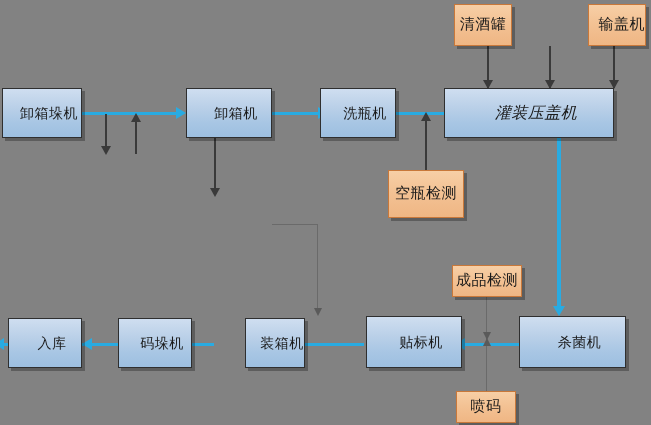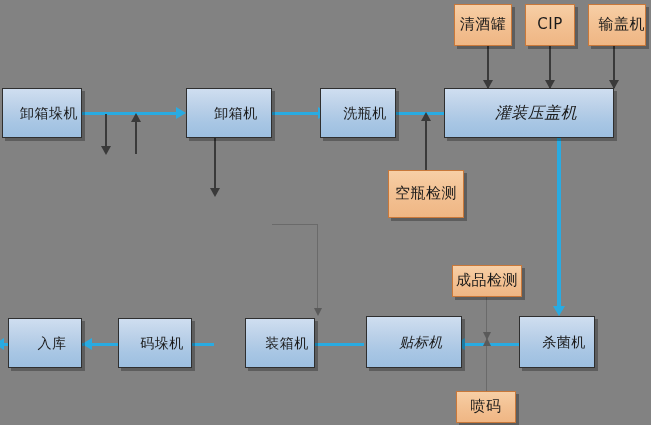--- a/index.html
+++ b/index.html
@@ -130,23 +130,20 @@
   <div class="arw th-u" style="left:483px; top:338px;"></div>
 
   <div class="ln h-th" style="left:272px; top:224px; width:46px;"></div>
   <div class="ln v-th" style="left:317px; top:224px; height:88px;"></div>
   <div class="arw th-d" style="left:314px; top:308px;"></div>
 
   <div class="node orange small" style="left:454px; top:4px; width:58px; height:42px;">
     <span>清酒罐</span>
   </div>
 
-  <div class="node orange small" style="left:525px; top:4px; width:50px; height:42px;">
-    <span>CIP</span>
-  </div>
 
   <div class="node orange small" style="left:588px; top:4px; width:58px; height:42px;justify-content:flex-end;">
     <span>输盖机</span>
   </div>
 
   <div class="node blue" style="left:2px; top:88px; width:80px; height:50px;">
     <span>卸箱垛机</span>
   </div>
 
   <div class="node blue" style="left:186px; top:88px; width:86px; height:50px;">
@@ -164,33 +161,33 @@
 
 
   <div class="node orange small" style="left:388px; top:170px; width:76px; height:48px;">
     <span>空瓶检测</span>
   </div>
 
   <div class="node orange small" style="left:452px; top:265px; width:70px; height:32px;">
     <span>成品检测</span>
   </div>
 
-  <div class="node blue" style="left:519px; top:316px; width:76px; height:52px;text-align:right;">
+  <div class="node blue" style="left:519px; top:316px; width:107px; height:52px;text-align:right;">
     <span>杀菌机</span>
   </div>
 
-  <div class="node blue" style="left:366px; top:316px; width:96px; height:52px;font-style:italic;">
+  <div class="node blue" style="left:366px; top:316px; width:96px; height:52px;">
     <span>贴标机</span>
   </div>
 
   <div class="node orange small" style="left:456px; top:391px; width:60px; height:32px;">
     <span>喷码</span>
   </div>
 
-  <div class="node blue" style="left:245px; top:318px; width:70px; height:50px;">
+  <div class="node blue" style="left:245px; top:318px; width:60px; height:50px;">
     <span>装箱机</span>
   </div>
 
   <div class="node blue" style="left:118px; top:318px; width:74px; height:50px;">
     <span>码垛机</span>
   </div>
 
   <div class="node blue" style="left:8px; top:318px; width:74px; height:50px;">
     <span>入库</span>
   </div>

